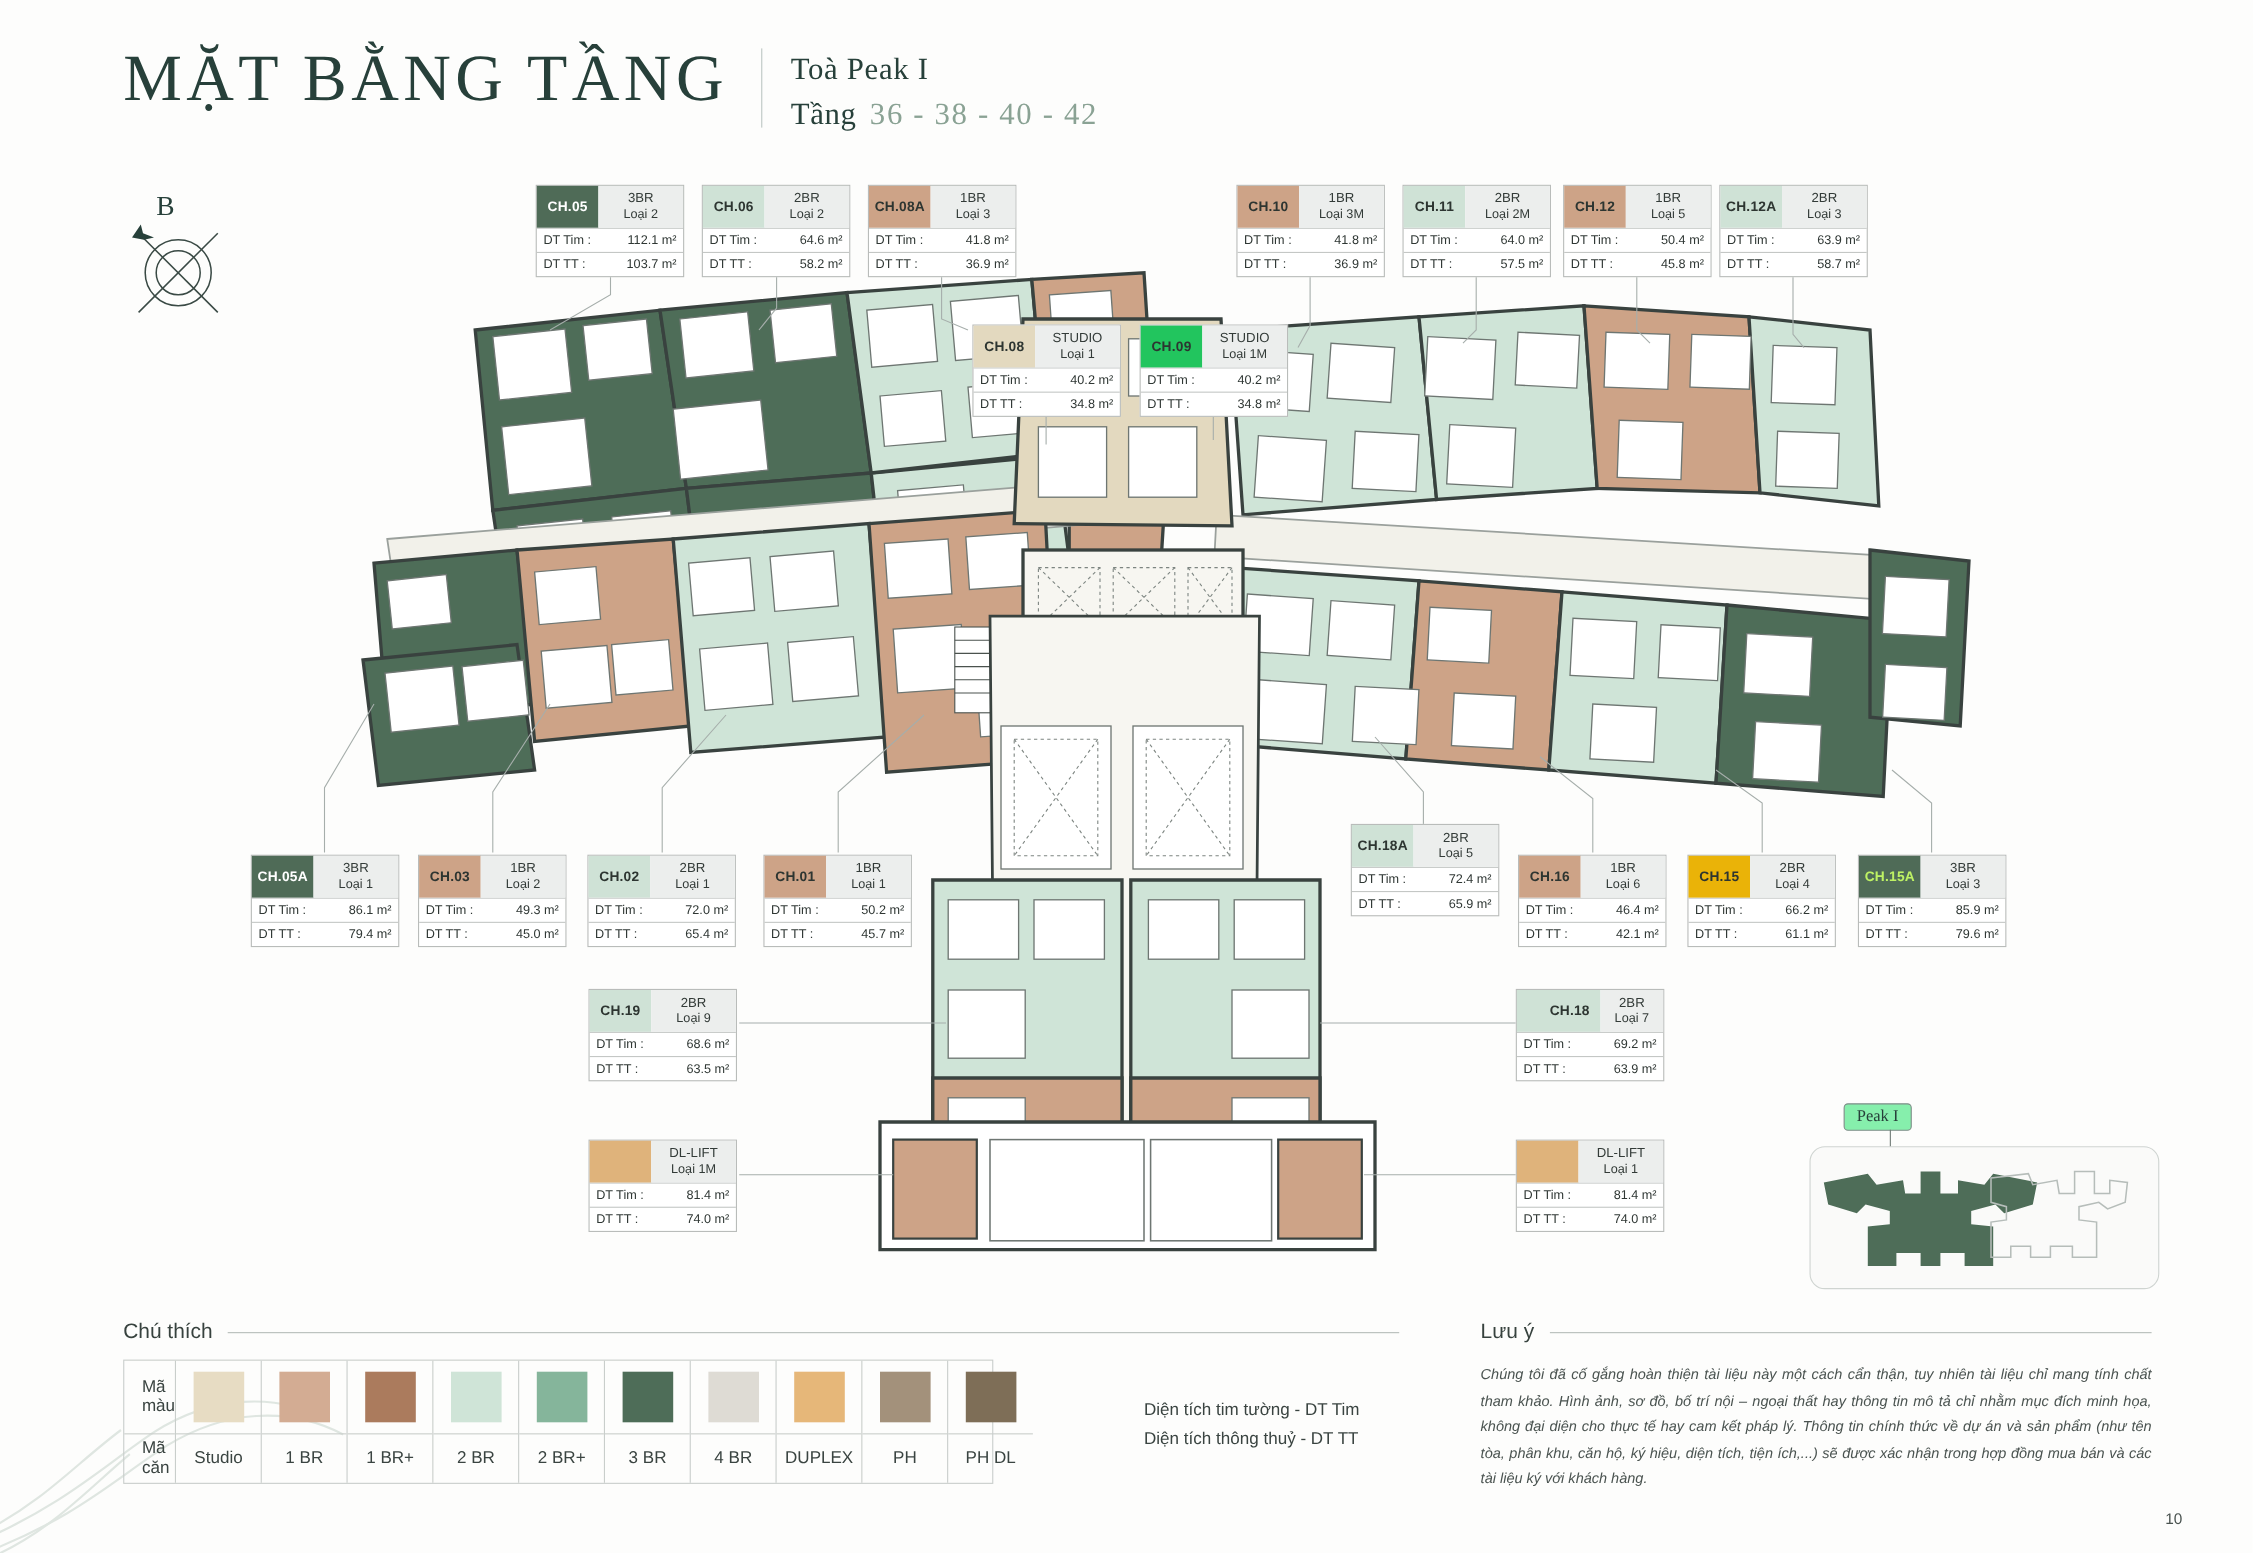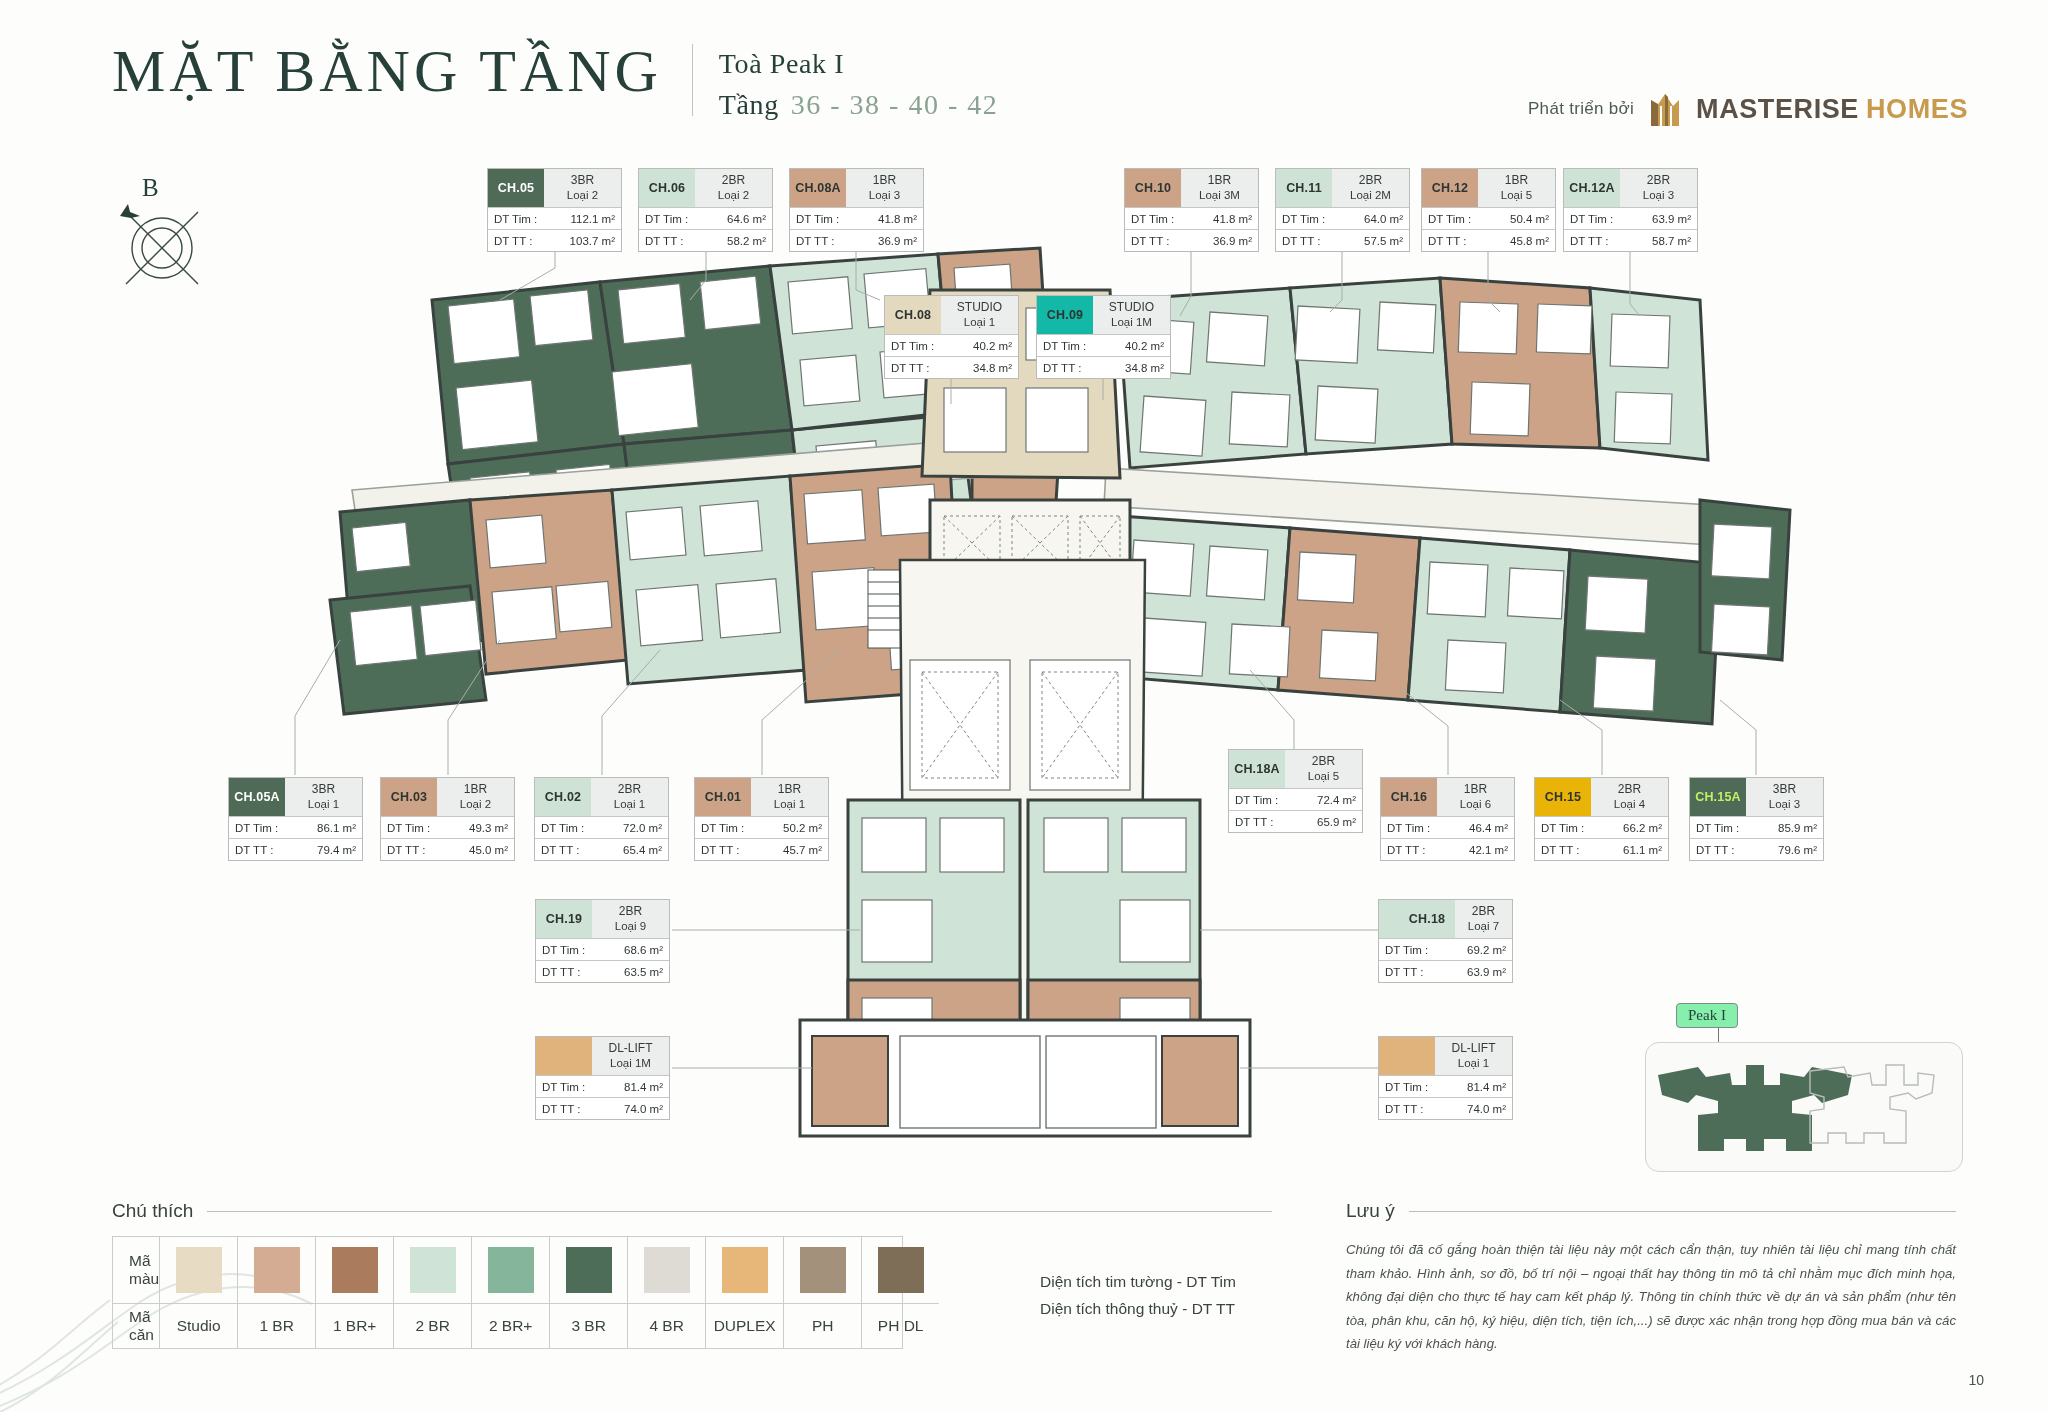--- a/index.html
+++ b/index.html
@@ -143,33 +143,20 @@
     <div class="hdr-title">MẶT BẰNG TẦNG</div>
     <div class="hdr-divider"></div>
     <div class="hdr-sub">
       <div class="l1">Toà Peak I</div>
       <div class="l2">
         <span>Tầng</span><span class="floors">36 - 38 - 40 - 42</span>
       </div>
     </div>
   </div>
 
-  <div class="brand">
-    <span class="brand-pre">Phát triển bởi</span>
-    <svg width="34" height="42" viewBox="0 0 34 42">
-      <path d="M3 12 L3 38 L31 38 L31 12 L25 18 L17 6 L9 18 Z" fill="#c79a4e"></path>
-      <path d="M3 12 L3 38 L10 38 L10 16 Z" fill="#8a6a3a"></path>
-      <path d="M17 6 L17 38 L20 38 L20 9 Z" fill="#8a6a3a"></path>
-      <rect x="12" y="18" width="2" height="20" fill="#fff"></rect>
-      <rect x="22" y="18" width="2" height="20" fill="#fff"></rect>
-    </svg>
-    <span class="brand-name">
-      <span class="m">MASTERISE</span><span class="h">HOMES</span>
-    </span>
-  </div>
 
   <div class="compass">
     <span class="lbl">B</span>
     <svg width="125" height="125" viewBox="0 0 125 125">
       <circle cx="62" cy="70" r="30" fill="none" stroke="#3a4a45" stroke-width="1.4"></circle>
       <circle cx="62" cy="70" r="20" fill="none" stroke="#3a4a45" stroke-width="1.4"></circle>
       <line x1="26" y1="34" x2="98" y2="106" stroke="#3a4a45" stroke-width="1.4"></line>
       <line x1="98" y1="34" x2="26" y2="106" stroke="#3a4a45" stroke-width="1.4"></line>
       <path d="M20 38 L28 26 L30 34 L40 38 L31 40 Z" fill="#27403a"></path>
     </svg>
@@ -435,21 +422,21 @@
           <span class="k">DT Tim :</span>
           <span class="v">40.2 m²</span>
         </div>
         <div class="row">
           <span class="k">DT TT :</span>
           <span class="v">34.8 m²</span>
         </div>
       </div>
       <div class="card" style="left: 1036px; top: 295px;">
         <div class="top">
-          <div class="code" style="background:#14b8a6;">CH.09</div>
+          <div class="code" style="background:#22c55e;">CH.09</div>
           <div class="type">
             <span class="t1">STUDIO</span>
             <span class="t2">Loại 1M</span>
           </div>
         </div>
         <div class="row">
           <span class="k">DT Tim :</span>
           <span class="v">40.2 m²</span>
         </div>
         <div class="row">

